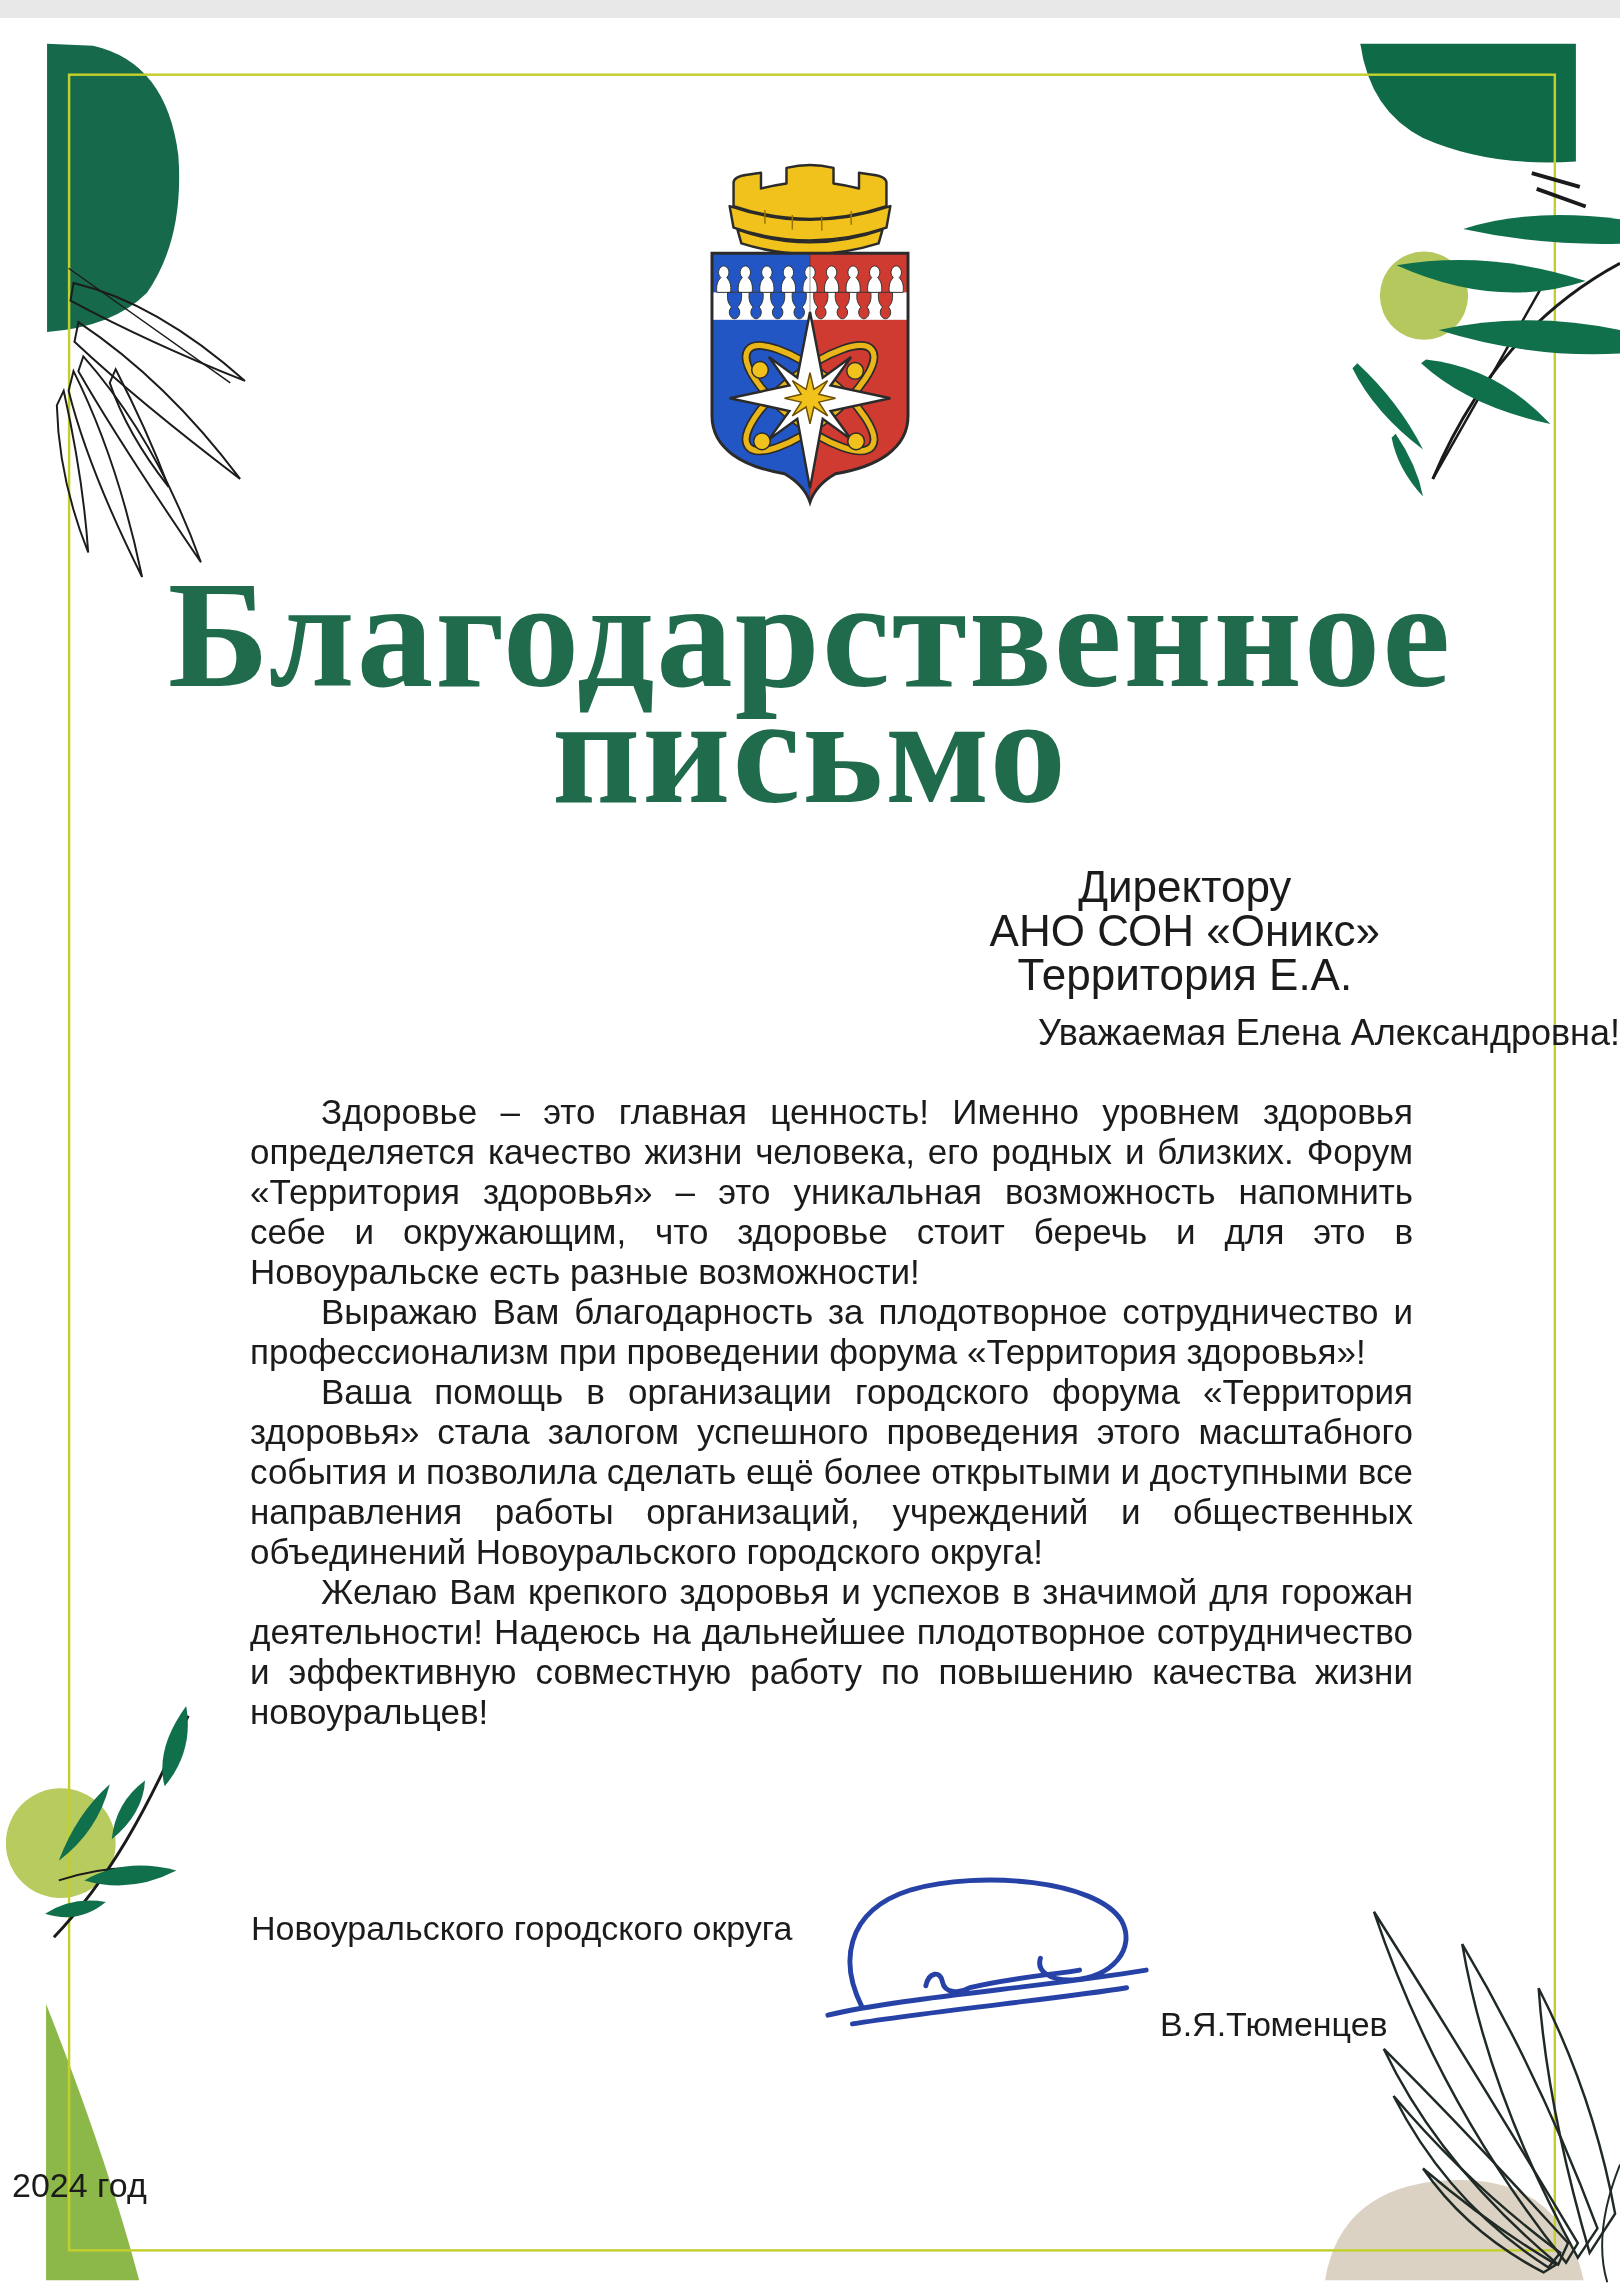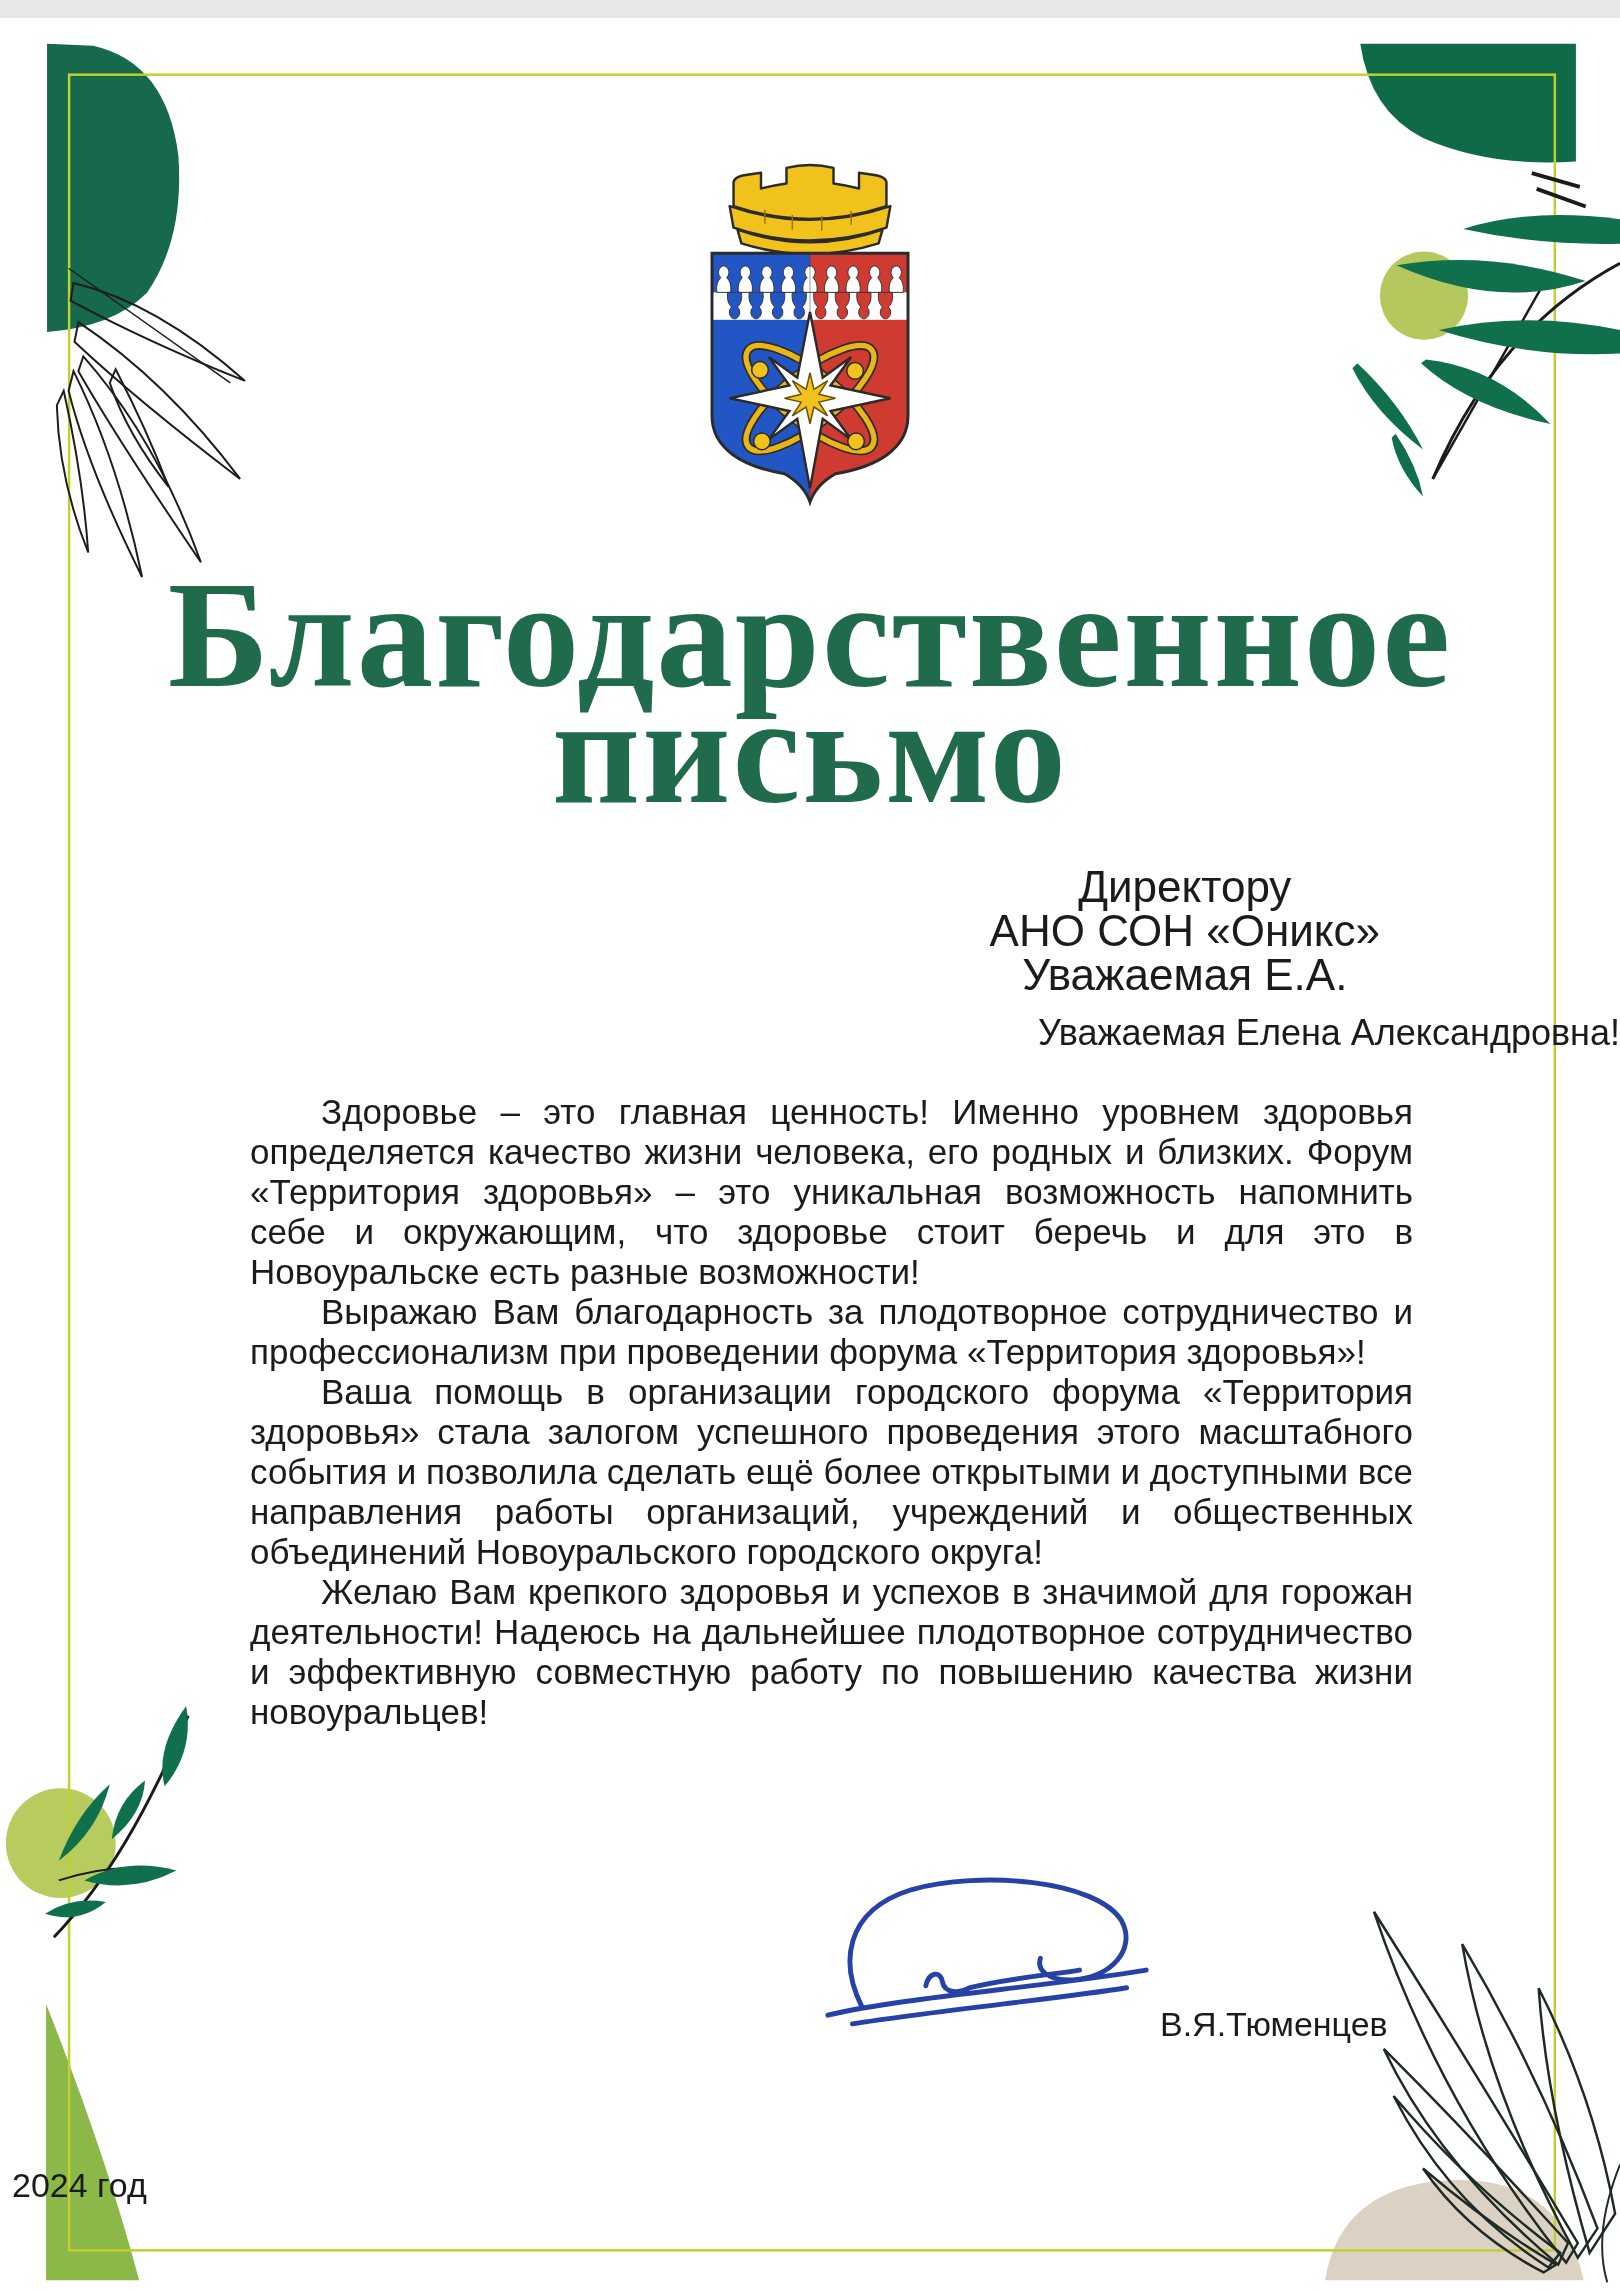--- a/index.html
+++ b/index.html
@@ -184,33 +184,34 @@
   </svg>
 
   <h1 class="title" style="margin:0;">
     <span>Благодарственное</span>
     <span>письмо</span>
   </h1>
 
   <div class="addressee">
     <div>Директору</div>
     <div>АНО СОН «Оникс»</div>
-    <div>Уважаемая Е.А.</div>
+    <div>Территория Е.А.</div>
   </div>
 
   <div class="salutation">Уважаемая Елена Александровна!</div>
 
   <div class="body-text">
     <p>Здоровье – это главная ценность! Именно уровнем здоровья определяется качество жизни человека, его родных и близких. Форум «Территория здоровья» – это уникальная возможность напомнить себе и окружающим, что здоровье стоит беречь и для это в Новоуральске есть разные возможности!</p>
     <p>Выражаю Вам благодарность за плодотворное сотрудничество и профессионализм при проведении форума «Территория здоровья»!</p>
     <p>Ваша помощь в организации городского форума «Территория здоровья» стала залогом успешного проведения этого масштабного события и позволила сделать ещё более открытыми и доступными все направления работы организаций, учреждений и общественных объединений Новоуральского городского округа!</p>
     <p>Желаю Вам крепкого здоровья и успехов в значимой для горожан деятельности! Надеюсь на дальнейшее плодотворное сотрудничество и эффективную совместную работу по повышению качества жизни новоуральцев!</p>
   </div>
 
   <div class="sig-role">
+    <div>Новоуральского городского округа</div>
   </div>
 
   <svg class="abs" style="left:823px; top:1854px;" width="333" height="157" viewBox="0 0 340 160">
     <g fill="none" stroke="#2742a6" stroke-width="5" stroke-linecap="round">
       <path d="M40,138 C18,95 20,40 90,18 C160,-2 280,8 305,50 C320,78 295,108 255,110 C230,111 218,100 222,88"></path>
       <path d="M105,116 C108,102 120,100 122,112 C124,124 140,124 150,118 C190,108 240,104 262,100"></path>
       <path d="M5,146 C80,128 220,118 330,100"></path>
       <path d="M30,155 C110,142 250,128 310,118"></path>
     </g>
   </svg>

